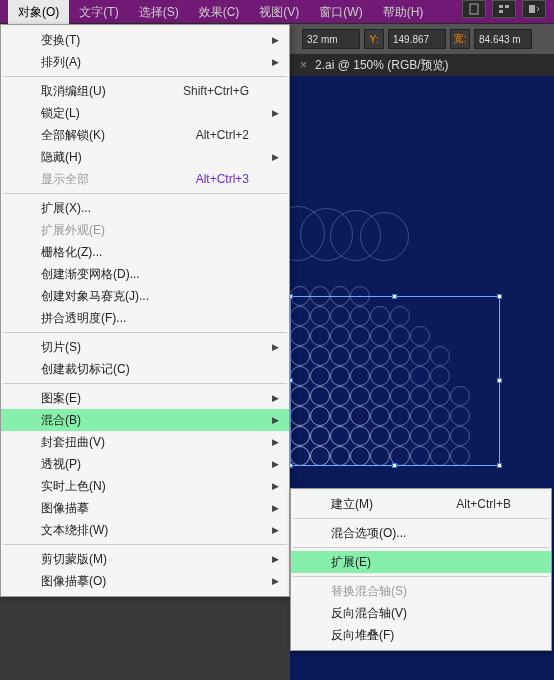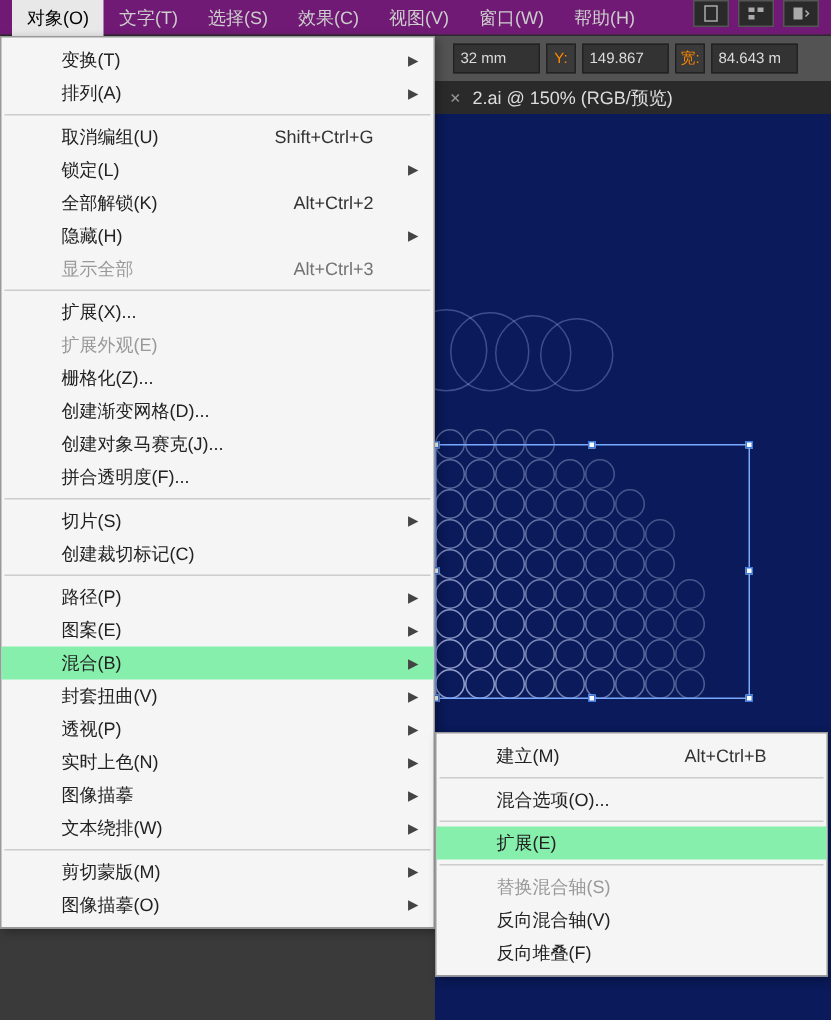--- a/index.html
+++ b/index.html
@@ -17,21 +17,21 @@
 .tabclose{color:#999;margin-right:8px;cursor:pointer}
 .tabname{color:#ddd}
 .canvas{position:absolute;top:76px;left:290px;right:0;bottom:0;background:#0a1a5a}
 .sel{position:absolute;top:220px;left:0;width:210px;height:170px;border:1px solid #7aa8ff}
 .sel-h{position:absolute;width:5px;height:5px;background:#fff;border:1px solid #3a7add}
 .dropdown{position:absolute;top:24px;left:0;width:290px;background:#f5f5f5;border:1px solid #999;box-shadow:2px 2px 6px rgba(0,0,0,0.3);padding:4px 0}
 .di{height:22px;display:flex;align-items:center;padding:0 40px;color:#222;position:relative;cursor:pointer}
 .di.dis{color:#999}
 .di.hl{background:#86efac}
 .di .sc{margin-left:auto;color:#333}
-.di.dis .sc{color:#737373}
+.di.dis .sc{color:#6d28d9}
 .di.sub::after{content:"▶";position:absolute;right:10px;font-size:9px;color:#444}
 .sep{height:1px;background:#ccc;margin:3px 2px}
 .sub2{position:absolute;top:488px;left:290px;width:262px;background:#f5f5f5;border:1px solid #999;box-shadow:2px 2px 6px rgba(0,0,0,0.3);padding:4px 0}
 .circ{position:absolute;border:1px solid rgba(200,210,255,0.5);border-radius:50%}
 </style>
 </head>
 <body>
 
 <div class="menubar">
   <div class="menu-item active">对象(O)</div>
@@ -221,23 +221,20 @@
     </div>
     <div class="sep"></div>
     <div class="di sub">
       <span>切片(S)</span>
     </div>
     <div class="di">
       <span>创建裁切标记(C)</span>
     </div>
     <div class="sep"></div>
     <div class="di sub">
-      <span>路径(P)</span>
-    </div>
-    <div class="di sub">
       <span>图案(E)</span>
     </div>
     <div class="di sub hl">
       <span>混合(B)</span>
     </div>
     <div class="di sub">
       <span>封套扭曲(V)</span>
     </div>
     <div class="di sub">
       <span>透视(P)</span>

